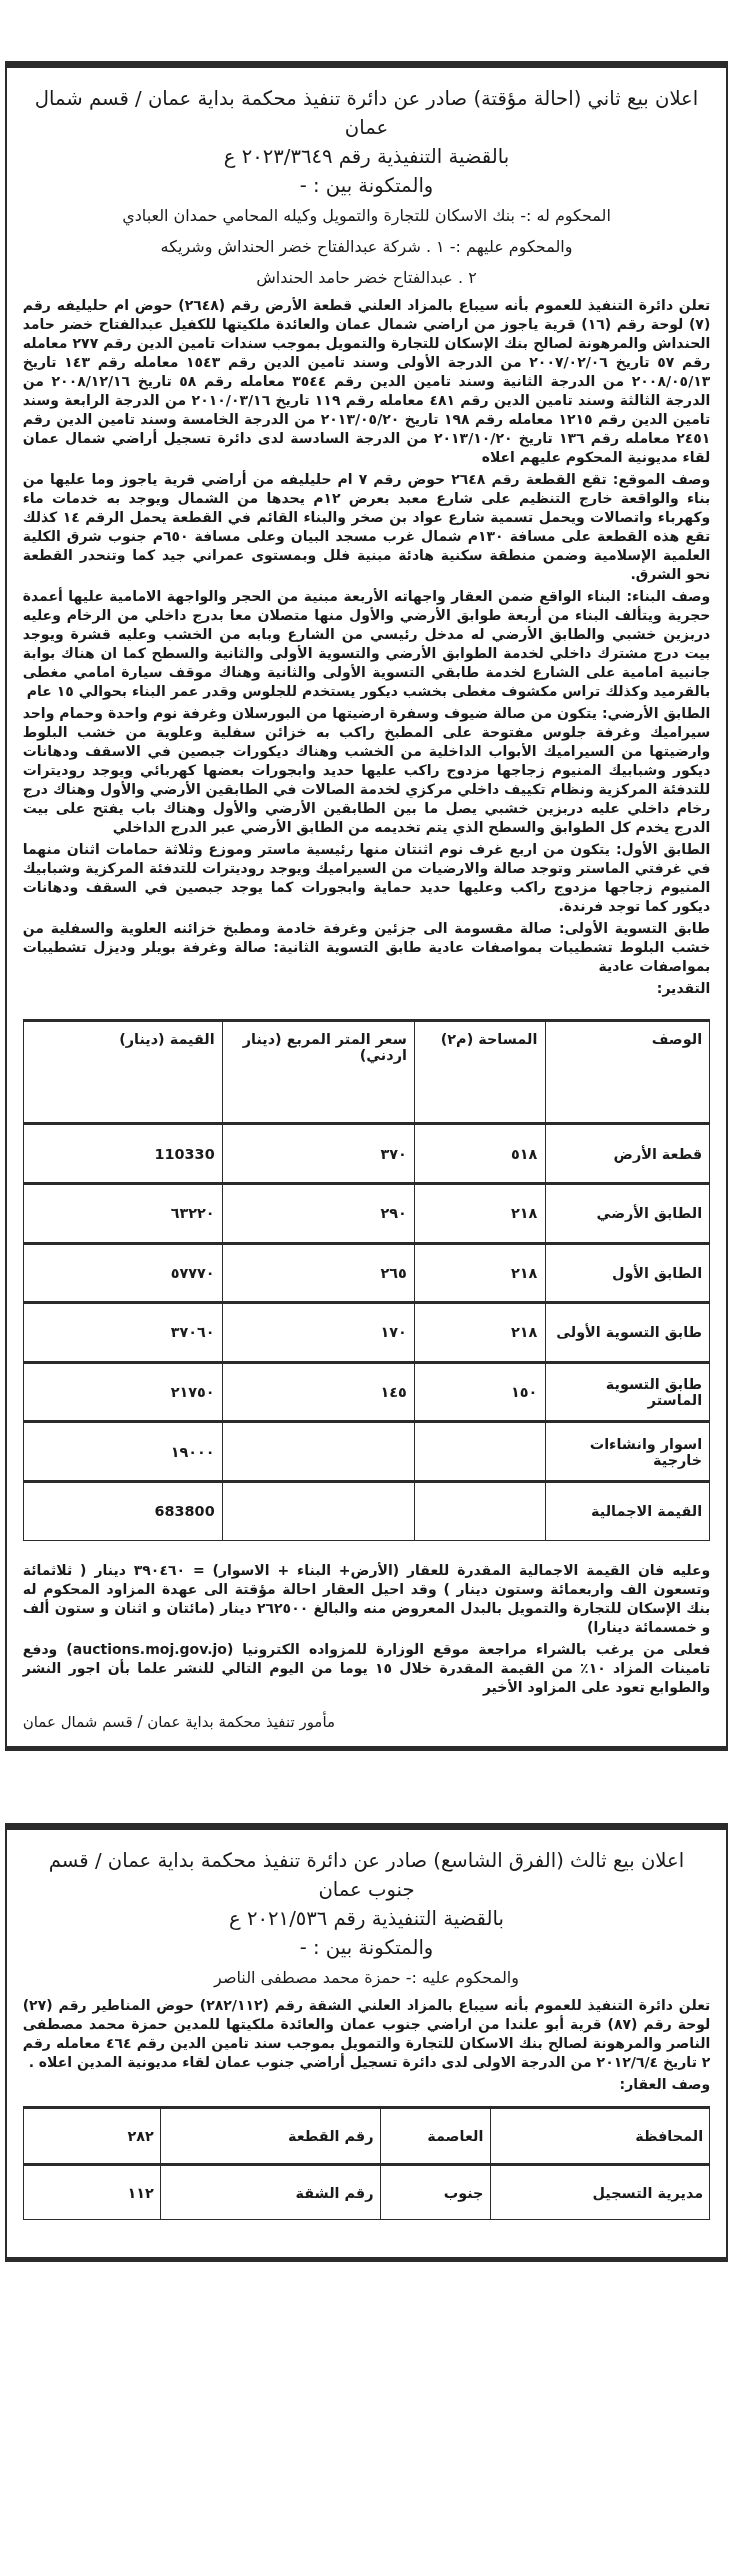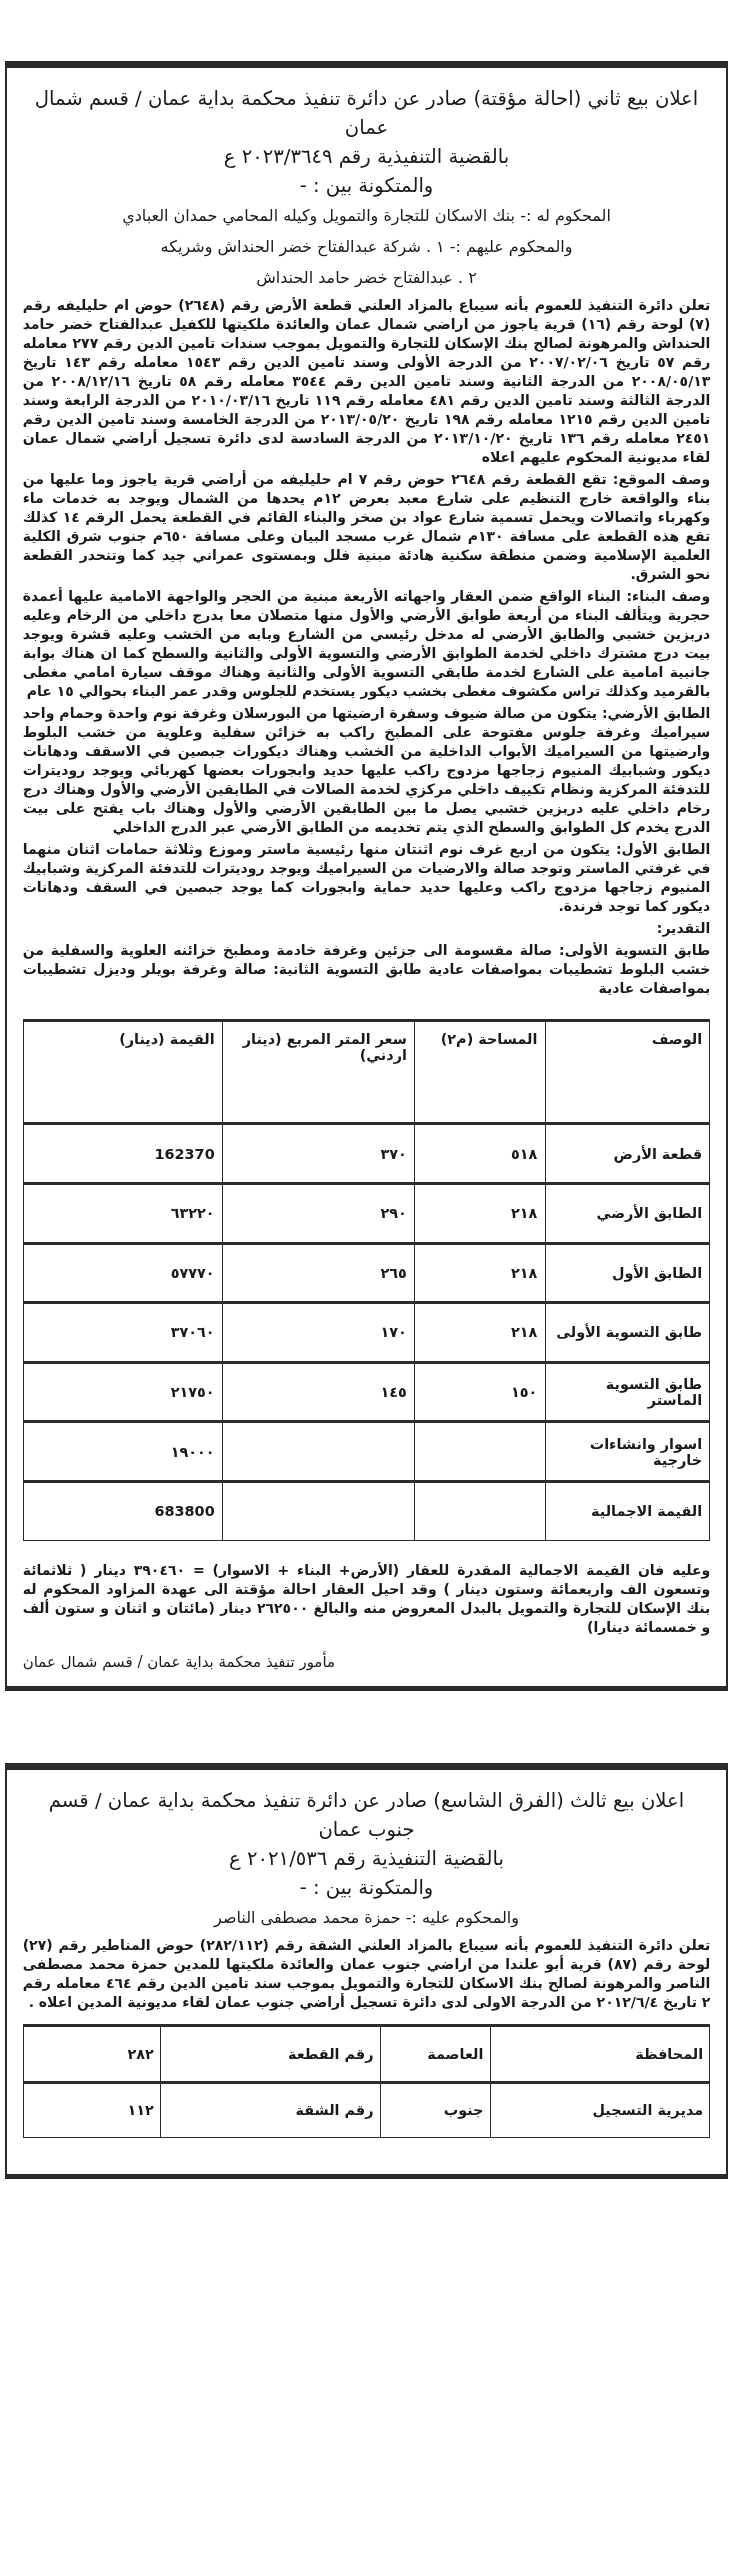--- a/index.html
+++ b/index.html
@@ -56,36 +56,36 @@
   <h2 class="hdr">والمتكونة بين : -</h2>
   <h2 class="hdr party">المحكوم له :- بنك الاسكان للتجارة والتمويل وكيله المحامي حمدان العبادي</h2>
   <h2 class="hdr party">والمحكوم عليهم :- ١ . شركة عبدالفتاح خضر الحنداش وشريكه</h2>
   <h2 class="hdr party">٢ . عبدالفتاح خضر حامد الحنداش</h2>
 
   <p class="body-text">تعلن دائرة التنفيذ للعموم بأنه سيباع بالمزاد العلني قطعة الأرض رقم (٢٦٤٨) حوض ام حليليفه رقم (٧) لوحة رقم (١٦) قرية ياجوز من اراضي شمال عمان والعائدة ملكيتها للكفيل عبدالفتاح خضر حامد الحنداش والمرهونة لصالح بنك الإسكان للتجارة والتمويل بموجب سندات تامين الدين رقم ٢٧٧ معامله رقم ٥٧ تاريخ ٢٠٠٧/٠٢/٠٦ من الدرجة الأولى وسند تامين الدين رقم ١٥٤٣ معامله رقم ١٤٣ تاريخ ٢٠٠٨/٠٥/١٣ من الدرجة الثانية وسند تامين الدين رقم ٣٥٤٤ معامله رقم ٥٨ تاريخ ٢٠٠٨/١٢/١٦ من الدرجة الثالثة وسند تامين الدين رقم ٤٨١ معامله رقم ١١٩ تاريخ ٢٠١٠/٠٣/١٦ من الدرجة الرابعة وسند تامين الدين رقم ١٢١٥ معامله رقم ١٩٨ تاريخ ٢٠١٣/٠٥/٢٠ من الدرجة الخامسة وسند تامين الدين رقم ٢٤٥١ معامله رقم ١٣٦ تاريخ ٢٠١٣/١٠/٢٠ من الدرجة السادسة لدى دائرة تسجيل أراضي شمال عمان لقاء مديونية المحكوم عليهم اعلاه</p>
   <p class="body-text">وصف الموقع: تقع القطعة رقم ٢٦٤٨ حوض رقم ٧ ام حليليفه من أراضي قرية ياجوز وما عليها من بناء والواقعة خارج التنظيم على شارع معبد بعرض ١٢م يحدها من الشمال ويوجد به خدمات ماء وكهرباء واتصالات ويحمل تسمية شارع عواد بن صخر والبناء القائم في القطعة يحمل الرقم ١٤ كذلك تقع هذه القطعة على مسافة ١٣٠م شمال غرب مسجد البيان وعلى مسافة ٦٥٠م جنوب شرق الكلية العلمية الإسلامية وضمن منطقة سكنية هادئة مبنية فلل وبمستوى عمراني جيد كما وتنحدر القطعة نحو الشرق.</p>
   <p class="body-text">وصف البناء: البناء الواقع ضمن العقار واجهاته الأربعة مبنية من الحجر والواجهة الامامية عليها أعمدة حجرية ويتألف البناء من أربعة طوابق الأرضي والأول منها متصلان معا بدرج داخلي من الرخام وعليه دربزين خشبي والطابق الأرضي له مدخل رئيسي من الشارع وبابه من الخشب وعليه قشرة ويوجد بيت درج مشترك داخلي لخدمة الطوابق الأرضي والتسوية الأولى والثانية والسطح كما ان هناك بوابة جانبية امامية على الشارع لخدمة طابقي التسوية الأولى والثانية وهناك موقف سيارة امامي مغطى بالقرميد وكذلك تراس مكشوف مغطى بخشب ديكور يستخدم للجلوس وقدر عمر البناء بحوالي ١٥ عام</p>
   <p class="body-text">الطابق الأرضي: يتكون من صالة ضيوف وسفرة ارضيتها من البورسلان وغرفة نوم واحدة وحمام واحد سيراميك وغرفة جلوس مفتوحة على المطبخ راكب به خزائن سفلية وعلوية من خشب البلوط وارضيتها من السيراميك الأبواب الداخلية من الخشب وهناك ديكورات جبصين في الاسقف ودهانات ديكور وشبابيك المنيوم زجاجها مزدوج راكب عليها حديد وابجورات بعضها كهربائي ويوجد روديترات للتدفئة المركزية ونظام تكييف داخلي مركزي لخدمة الصالات في الطابقين الأرضي والأول وهناك درج رخام داخلي عليه دربزين خشبي يصل ما بين الطابقين الأرضي والأول وهناك باب يفتح على بيت الدرج يخدم كل الطوابق والسطح الذي يتم تخديمه من الطابق الأرضي عبر الدرج الداخلي</p>
   <p class="body-text">الطابق الأول: يتكون من اربع غرف نوم اثنتان منها رئيسية ماستر وموزع وثلاثة حمامات اثنان منهما في غرفتي الماستر وتوجد صالة والارضيات من السيراميك ويوجد روديترات للتدفئة المركزية وشبابيك المنيوم زجاجها مزدوج راكب وعليها حديد حماية وابجورات كما يوجد جبصين في السقف ودهانات ديكور كما توجد فرندة.</p>
+  <p class="body-text">طابق التسوية الأولى: صالة مقسومة الى جزئين وغرفة خادمة ومطبخ خزائنه العلوية والسفلية من خشب البلوط تشطيبات بمواصفات عادية طابق التسوية الثانية: صالة وغرفة بويلر وديزل تشطيبات بمواصفات عادية</p>
   <p class="body-text">التقدير:</p>
-  <p class="body-text">طابق التسوية الأولى: صالة مقسومة الى جزئين وغرفة خادمة ومطبخ خزائنه العلوية والسفلية من خشب البلوط تشطيبات بمواصفات عادية طابق التسوية الثانية: صالة وغرفة بويلر وديزل تشطيبات بمواصفات عادية</p>
 
   <table class="grid">
     <tbody>
         <tr class="head">
       <td style="width:24%">الوصف</td>
       <td style="width:19%">المساحة (م٢)</td>
       <td style="width:28%">سعر المتر المربع (دينار اردني)</td>
       <td>القيمة (دينار)</td>
     </tr>
     <tr>
       <td>قطعة الأرض</td>
       <td>٥١٨</td>
       <td>٣٧٠</td>
-      <td>162370</td>
+      <td>110330</td>
     </tr>
     <tr>
       <td>الطابق الأرضي</td>
       <td>٢١٨</td>
       <td>٢٩٠</td>
       <td>٦٣٢٢٠</td>
     </tr>
     <tr>
       <td>الطابق الأول</td>
       <td>٢١٨</td>
@@ -113,32 +113,34 @@
     <tr>
       <td>القيمة الاجمالية</td>
       <td></td>
       <td></td>
       <td>683800</td>
     </tr>
   </tbody>
     </table>
 
   <p class="body-text">وعليه فان القيمة الاجمالية المقدرة للعقار (الأرض+ البناء + الاسوار) = ٣٩٠٤٦٠ دينار ( ثلاثمائة وتسعون الف واربعمائة وستون دينار ) وقد احيل العقار احالة مؤقتة الى عهدة المزاود المحكوم له بنك الإسكان للتجارة والتمويل بالبدل المعروض منه والبالغ ٢٦٢٥٠٠ دينار (مائتان و اثنان و ستون ألف و خمسمائة دينارا)</p>
+  <p class="body-text">فعلى من يرغب بالشراء مراجعة موقع الوزارة للمزواده الكترونيا (auctions.moj.gov.jo) ودفع تامينات المزاد ١٠٪ من القيمة المقدرة خلال ١٥ يوما من اليوم التالي للنشر علما بأن اجور النشر والطوابع تعود على المزاود الأخير</p>
   <div class="signature">مأمور تنفيذ محكمة بداية عمان / قسم شمال عمان</div>
 </section>
 
 <div style="height:72px"></div>
 
 <section class="notice">
   <h1 class="hdr">اعلان بيع ثالث (الفرق الشاسع) صادر عن دائرة تنفيذ محكمة بداية عمان / قسم جنوب عمان</h1>
   <h2 class="hdr">بالقضية التنفيذية رقم ٢٠٢١/٥٣٦ ع</h2>
   <h2 class="hdr">والمتكونة بين : -</h2>
   <h2 class="hdr party">والمحكوم عليه :- حمزة محمد مصطفى الناصر</h2>
 
   <p class="body-text">تعلن دائرة التنفيذ للعموم بأنه سيباع بالمزاد العلني الشقة رقم (٢٨٢/١١٢) حوض المناطير رقم (٢٧) لوحة رقم (٨٧) قرية أبو علندا من اراضي جنوب عمان والعائدة ملكيتها للمدين حمزة محمد مصطفى الناصر والمرهونة لصالح بنك الاسكان للتجارة والتمويل بموجب سند تامين الدين رقم ٤٦٤ معامله رقم ٢ تاريخ ٢٠١٢/٦/٤ من الدرجة الاولى لدى دائرة تسجيل أراضي جنوب عمان لقاء مديونية المدين اعلاه .</p>
+  <p class="body-text">وصف العقار:</p>
 
   <table class="grid prop">
     <tbody>
         <tr>
       <td style="width:32%">المحافظة</td>
       <td style="width:16%">العاصمة</td>
       <td style="width:32%">رقم القطعة</td>
       <td>٢٨٢</td>
     </tr>
     <tr>

